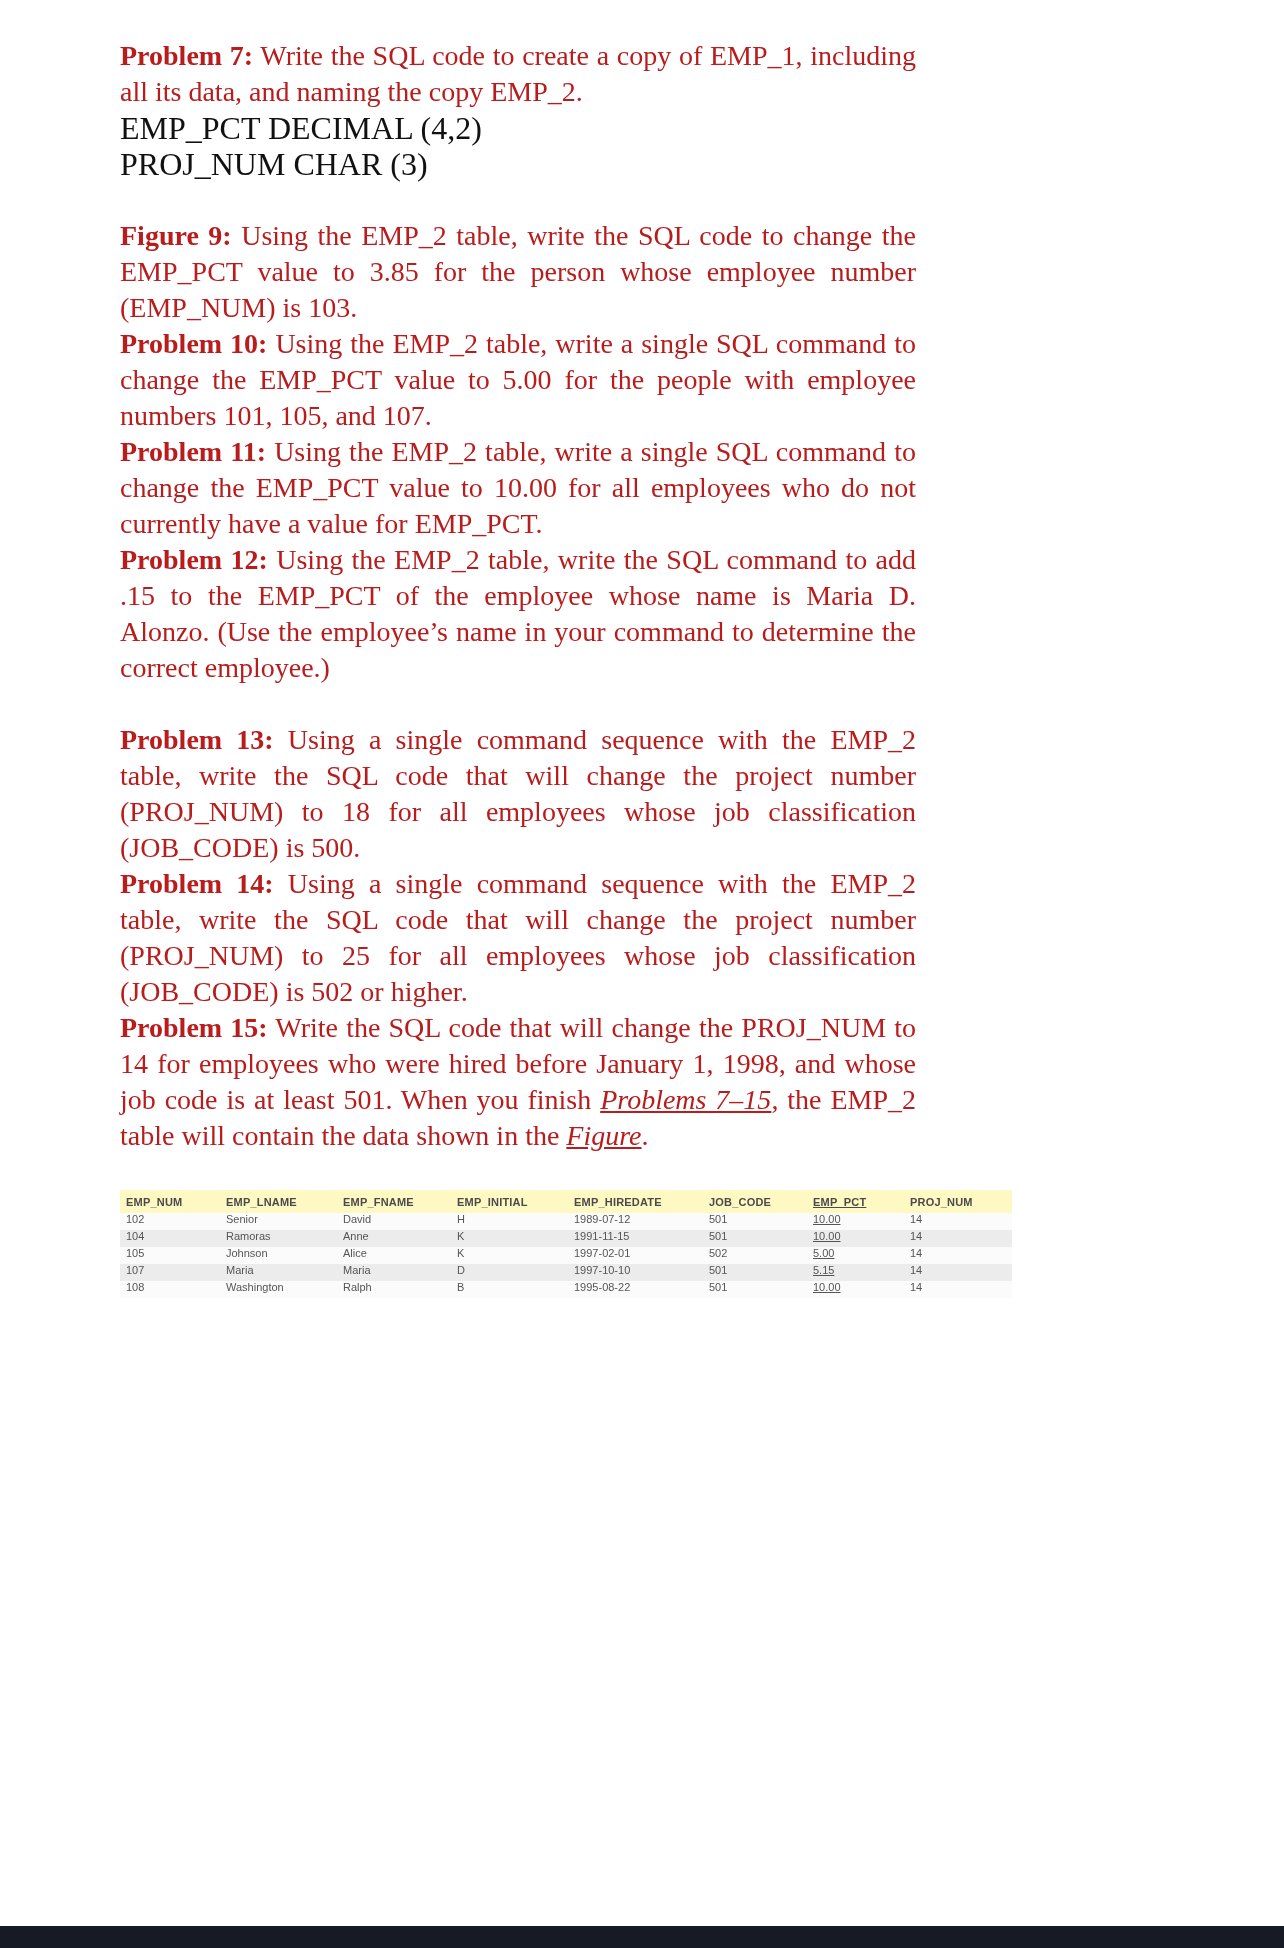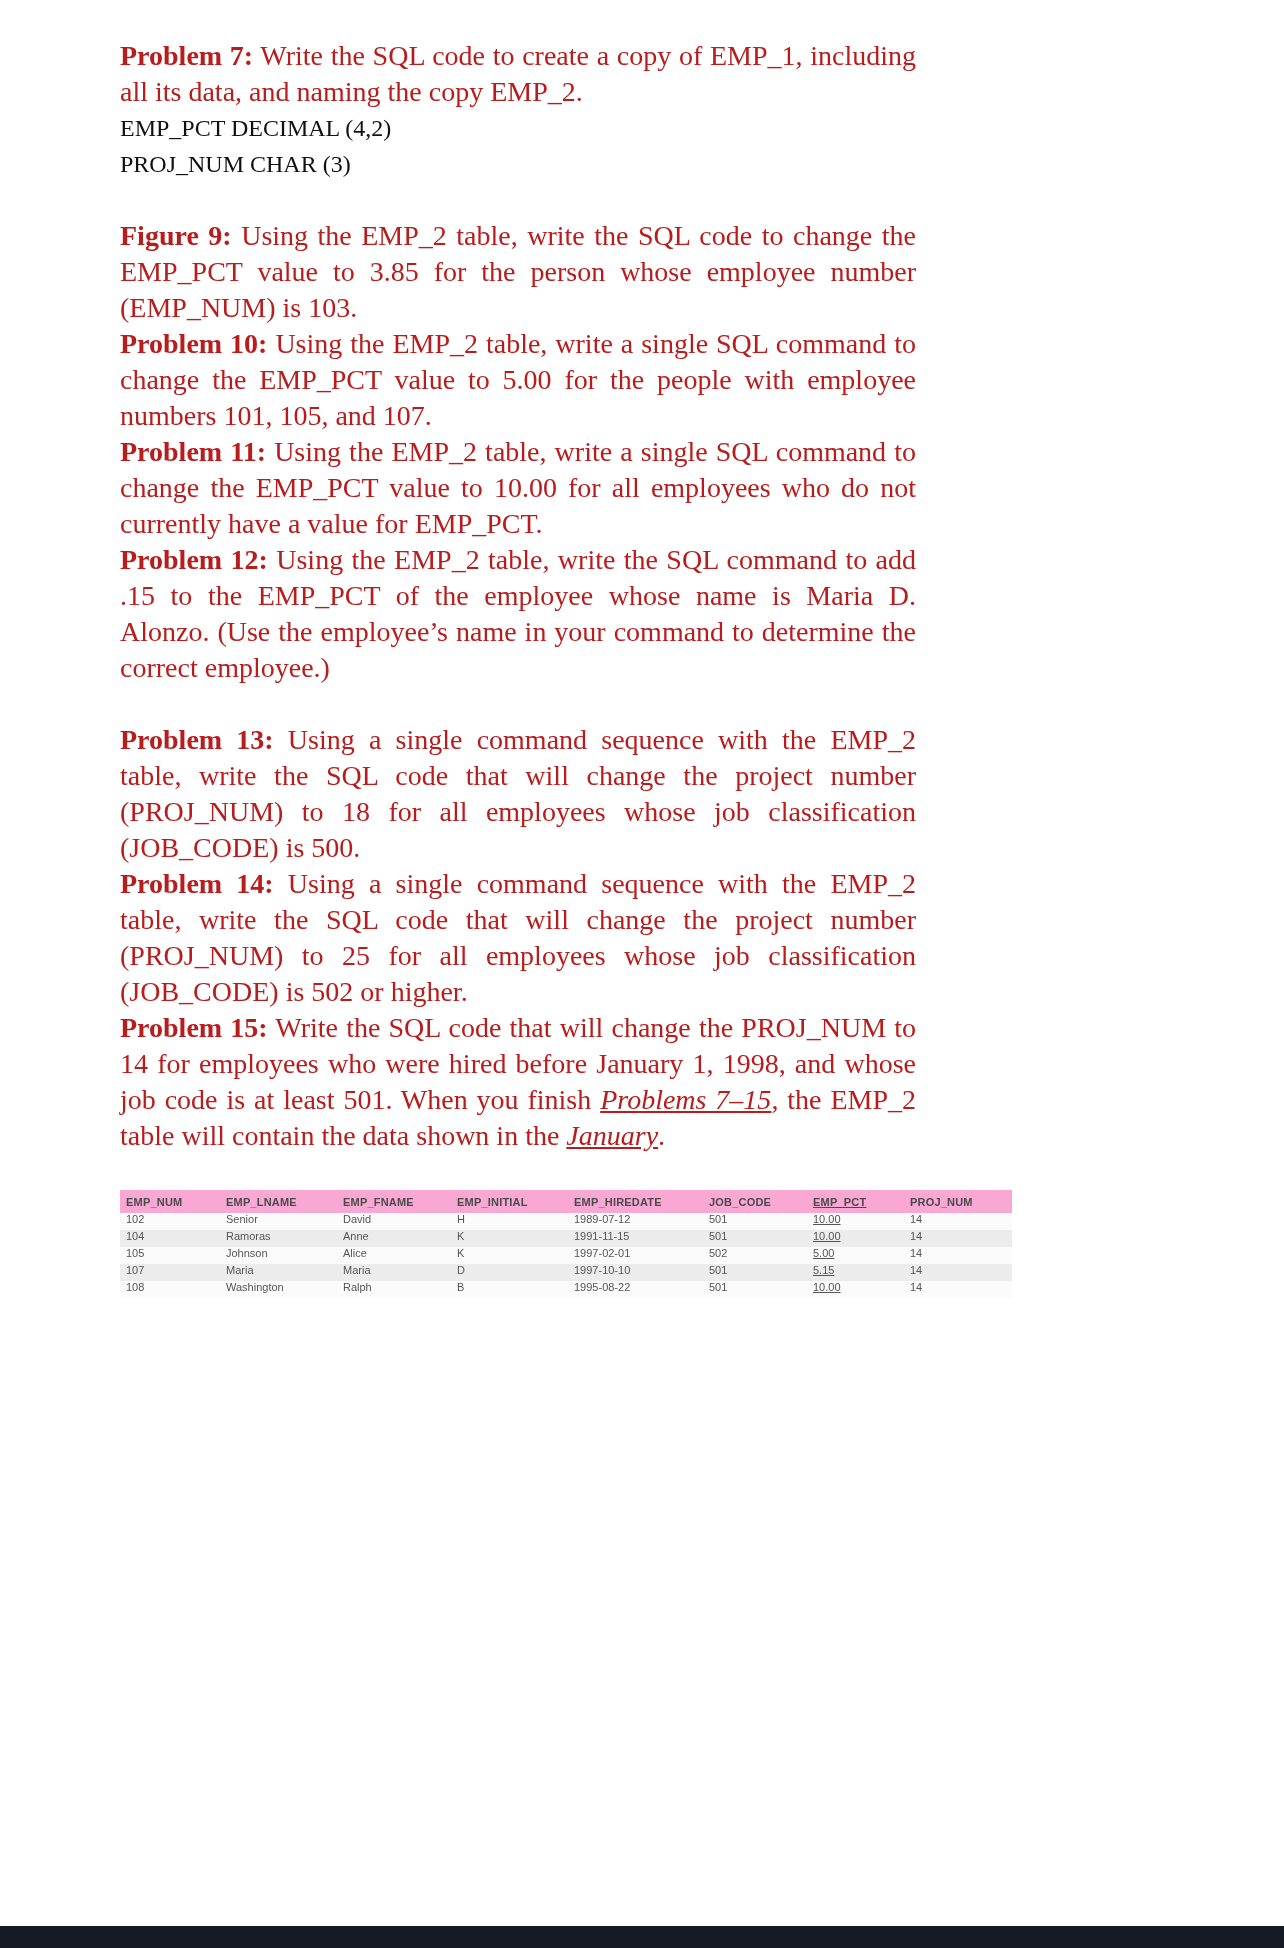--- a/index.html
+++ b/index.html
@@ -26,42 +26,42 @@
   }
   p.problem {
     margin: 0;
     font-size: 28px;
     line-height: 36px;
     text-align: justify;
     color: #b91c1c;
   }
   p.attr-line {
     margin: 0;
-    font-size: 24px;
+    font-size: 32px;
     line-height: 36px;
     text-align: left;
     color: #111111;
   }
   p.problem b {
     font-weight: bold;
   }
   p.problem i {
     font-style: italic;
     text-decoration: underline;
   }
   
   .emp-table {
     border-collapse: collapse;
     width: 796px;
     table-layout: fixed;
     font-family: "Liberation Sans", sans-serif;
     margin-top: 16px;
   }
   .emp-table th {
-    background: #f9a8d4;
+    background: #fef9c3;
     font-size: 11px;
     font-weight: bold;
     color: #4a4a4a;
     text-align: left;
     padding: 6px 6px 5px 6px;
     letter-spacing: 0.2px;
     white-space: nowrap;
     overflow: hidden;
   }
   .emp-table td {
@@ -128,21 +128,21 @@
     <p class="problem">
       <b>Problem 13:</b>
       <span>Using a single command sequence with the EMP_2 table, write the SQL code that will change the project number (PROJ_NUM) to 18 for all employees whose job classification (JOB_CODE) is 500.</span>
     </p>
     <p class="problem">
       <b>Problem 14:</b>
       <span>Using a single command sequence with the EMP_2 table, write the SQL code that will change the project number (PROJ_NUM) to 25 for all employees whose job classification (JOB_CODE) is 502 or higher.</span>
     </p>
     <p class="problem">
       <b>Problem 15:</b>
-      <span>Write the SQL code that will change the PROJ_NUM to 14 for employees who were hired before January 1, 1998, and whose job code is at least 501. When you finish </span><i>Problems 7–15</i><span>, the EMP_2 table will contain the data shown in the </span><i>January</i><span>.</span>
+      <span>Write the SQL code that will change the PROJ_NUM to 14 for employees who were hired before January 1, 1998, and whose job code is at least 501. When you finish </span><i>Problems 7–15</i><span>, the EMP_2 table will contain the data shown in the </span><i>Figure</i><span>.</span>
     </p>
   </div>
 
   <table class="emp-table">
     <thead>
       <tr>
           <th>EMP_NUM</th>
           <th>EMP_LNAME</th>
           <th>EMP_FNAME</th>
           <th>EMP_INITIAL</th>

